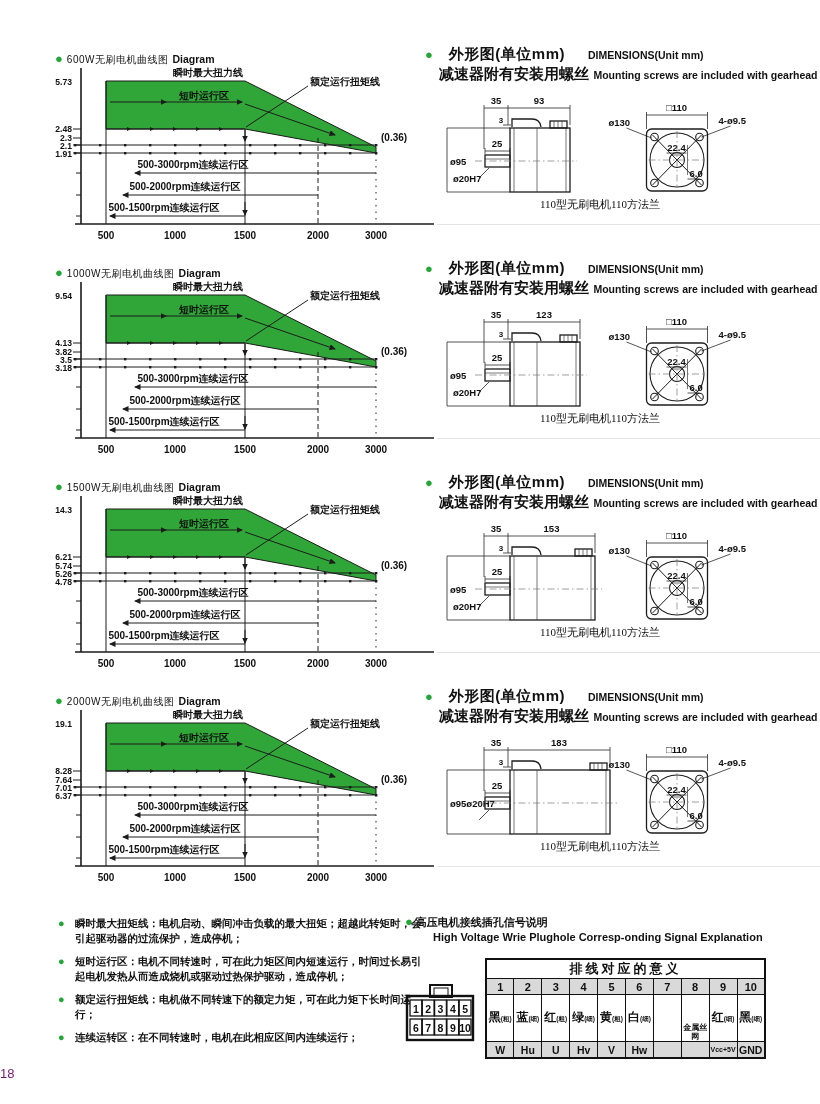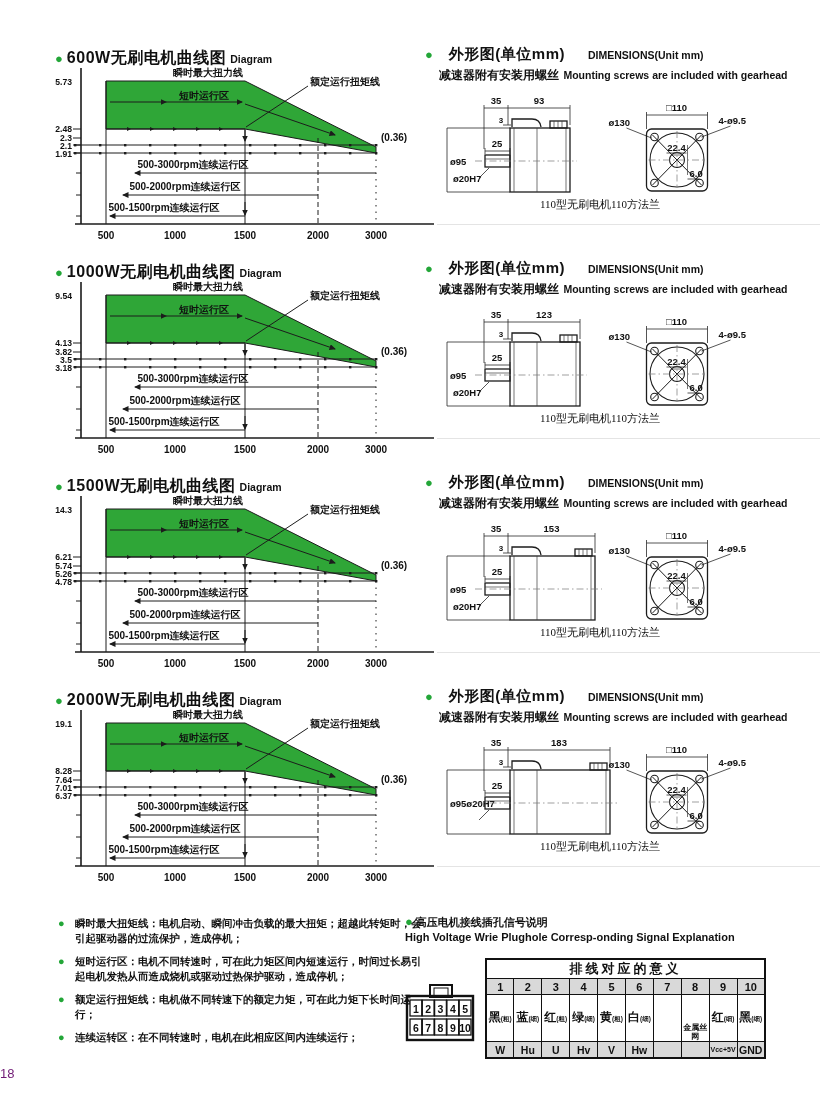--- a/index.html
+++ b/index.html
@@ -7,21 +7,21 @@
   }
   html,body{margin:0;padding:0;background:#fff;}
   .page{position:relative;width:820px;height:1104px;background:#fff;overflow:hidden;
         font-family:"Liberation Sans","DejaVu Sans",sans-serif;color:var(--ink);}
   #rows{position:absolute;top:45px;left:0;width:820px;}
   .row{position:relative;height:214px;}
   
   .chart-block{position:absolute;left:38px;top:0;width:405px;}
   .sec-title{display:flex;align-items:baseline;gap:4px;white-space:nowrap;}
   .bullet{color:var(--green);font-size:13px;line-height:1;}
-  .t-cn{font-weight:bold;font-size:16px;letter-spacing:0.5px;text-align:center;}
+  .t-cn{font-weight:normal;font-size:10px;letter-spacing:0.5px;text-align:center;}
   .t-en{font-weight:bold;font-size:10.5px;margin-top:8px;}
   .chart-block .sec-title{margin-left:17px;}
   .chart-svg{position:absolute;left:0;top:17px;width:400px;height:185px;}
   
   .ax{stroke:#1c1c1c;stroke-width:1.6;fill:none;}
   .ln{stroke:#1c1c1c;stroke-width:1;fill:none;}
   .lnt{stroke:#3a3a3a;stroke-width:0.7;fill:none;}
   .grn{fill:var(--chart-green);stroke:#1c1c1c;stroke-width:1;}
   .cl{stroke:#777;stroke-width:0.7;stroke-dasharray:7 3 1.5 3;fill:none;}
   text{fill:#101010;}
@@ -30,38 +30,38 @@
   .yt{font:bold 8.6px "Liberation Sans","DejaVu Sans",sans-serif;}
   .xt{font:bold 10px "Liberation Sans","DejaVu Sans",sans-serif;}
   .dt{font:bold 9.5px "Liberation Sans","DejaVu Sans",sans-serif;}
   .ds{font:bold 8px "Liberation Sans","DejaVu Sans",sans-serif;}
   .dln{stroke:#2a2a2a;stroke-width:0.8;fill:none;}
   .lnr{fill:none;stroke:#1c1c1c;stroke-width:1.3;}
   .lnc{fill:none;stroke:#1c1c1c;stroke-width:1.1;}
   
   .dim-block{position:absolute;left:425px;top:0;width:395px;height:214px;}
   .dim-block .sec-sub{margin-left:14px;margin-top:1px;white-space:nowrap;}
-  .s-cn{font-weight:bold;font-size:12px;}
+  .s-cn{font-weight:bold;font-size:15px;}
   .s-en{font-weight:bold;font-size:10.5px;}
   .h-cn{font-weight:bold;font-size:15px;letter-spacing:0.5px;margin-left:12px;}
   .h-en{font-weight:bold;font-size:10.5px;margin-left:19px;}
   .side-svg{position:absolute;left:0;top:40px;width:240px;height:140px;}
   .front-svg{position:absolute;left:165px;top:40px;width:190px;height:140px;}
   .caption{position:absolute;left:80px;top:152px;width:190px;text-align:center;
            font-family:"Liberation Serif","DejaVu Serif",serif;font-size:11px;}
   .dim-block::after{content:'';position:absolute;left:12px;right:0;top:179px;border-top:1px solid var(--div);}
   
   .bottom-notes{position:absolute;top:916px;left:58px;width:368px;}
   .note{position:relative;padding-left:17px;margin-bottom:9px;
         font-size:10.5px;font-weight:bold;line-height:14.5px;}
   .note .nb{position:absolute;left:0;top:0;color:var(--green);font-size:11px;}
   .wiring{position:absolute;top:915px;left:405px;width:412px;}
   .w-head{display:flex;align-items:baseline;gap:3px;}
   .w-cn{font-weight:bold;font-size:11px;}
-  .w-en{font-weight:bold;font-size:11px;margin-top:1px;}
+  .w-en{margin-left:28px;font-weight:bold;font-size:11px;margin-top:1px;}
   .conn-svg{position:absolute;left:0;top:68px;width:72px;height:74px;}
   .wire-table{position:absolute;left:80px;top:43px;border-collapse:collapse;table-layout:fixed;width:281px;}
   .wire-table td{border:1px solid #111;text-align:center;padding:0;overflow:hidden;}
   .wire-table{border:2px solid #111;}
   .tt-title td{height:18px;font-weight:bold;font-size:13px;letter-spacing:3px;}
   .tt-num td{height:15px;background:var(--gray);font-weight:bold;font-size:11px;}
   .tt-col td{height:31px;font-weight:bold;font-size:12px;line-height:11px;}
   .tt-col .tag{font-size:6.5px;font-weight:bold;}
   .tt-col .mesh{font-size:8px;line-height:9px;display:inline-block;margin-top:28px;}
   .tt-sig td{height:15px;background:var(--gray);font-weight:bold;font-size:10.5px;}

